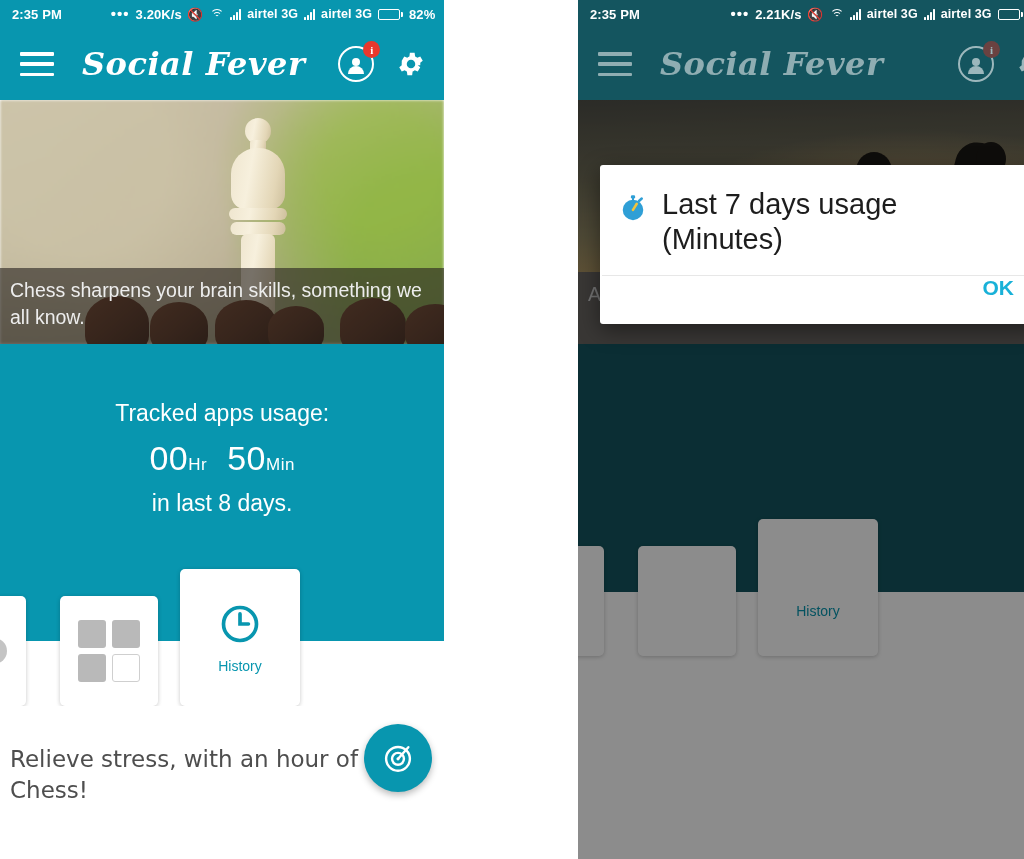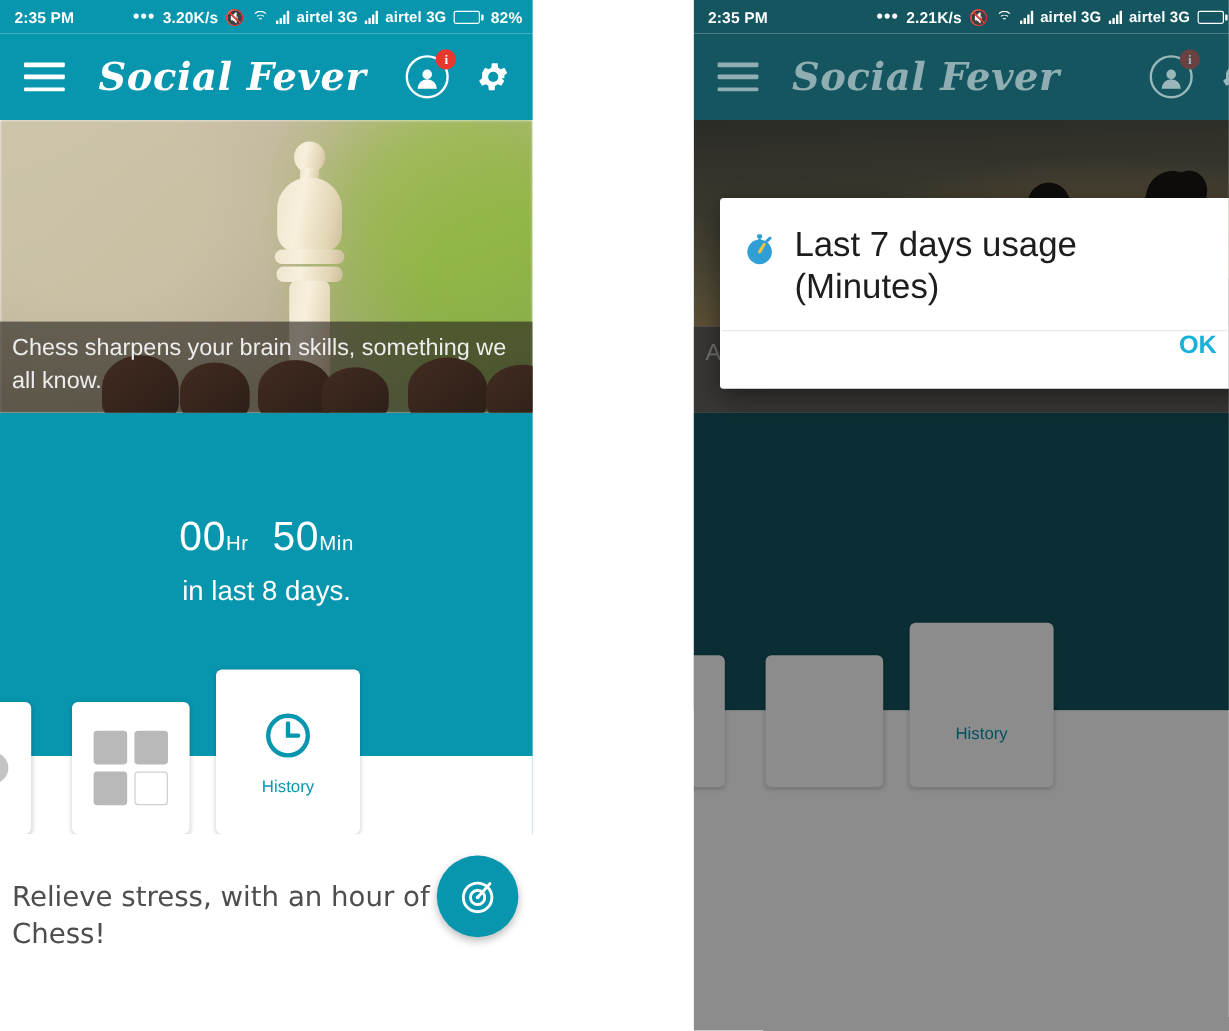--- a/index.html
+++ b/index.html
@@ -109,21 +109,21 @@
           background: linear-gradient(140deg,#6b3a21 0%, #4d2715 55%, #2f150a 100%); }
   .hero-caption {
     position: absolute; left: 0; right: 0; bottom: 0;
     background: rgba(40,36,32,.62); color: #ededed;
     font-size: 19.5px; line-height: 27px; padding: 9px 10px 13px 10px;
   }
 
   
   .usage-panel { padding: 56px 0 0 0; text-align: center; color: #ffffff; }
   .usage-title { font-size: 23px; }
-  .usage-value { margin-top: 28px; font-size: 34px; letter-spacing: .5px; }
+  .usage-value { margin-top: 12px; font-size: 34px; letter-spacing: .5px; }
   .usage-value .u { font-size: 17px; }
   .usage-sub { margin-top: 12px; font-size: 23px; }
 
   
   .carousel { position: relative; height: 137px; margin-top: 52px; }
   .card {
     position: absolute; bottom: 0; background: #ffffff; border-radius: 5px;
     box-shadow: 0 1px 4px rgba(0,0,0,.22); display: flex; flex-direction: column;
     align-items: center; justify-content: center;
   }
@@ -260,20 +260,21 @@
         <span class="pawn" style="left:215px;width:62px;height:50px"></span>
         <span class="pawn" style="left:268px;width:56px;height:44px"></span>
         <span class="pawn" style="left:340px;width:66px;height:52px"></span>
         <span class="pawn" style="left:405px;width:60px;height:46px"></span>
       </div>
       <div class="hero-caption">Chess sharpens your brain skills, something we all know.</div>
     </div>
 
     <div style="background:#0896af">
       <div class="usage-panel">
+        <div class="usage-title">Tracked apps usage:</div>
         <div class="usage-value">
           <span>00</span><span class="u">Hr</span>
           &nbsp;<span>50</span><span class="u">Min</span>
         </div>
         <div class="usage-sub">in last 8 days.</div>
       </div>
 
       <div class="carousel">
         <div style="position:absolute;left:0;right:0;bottom:0;height:65px;background:#ffffff"></div>
         <div class="card card-partial">

